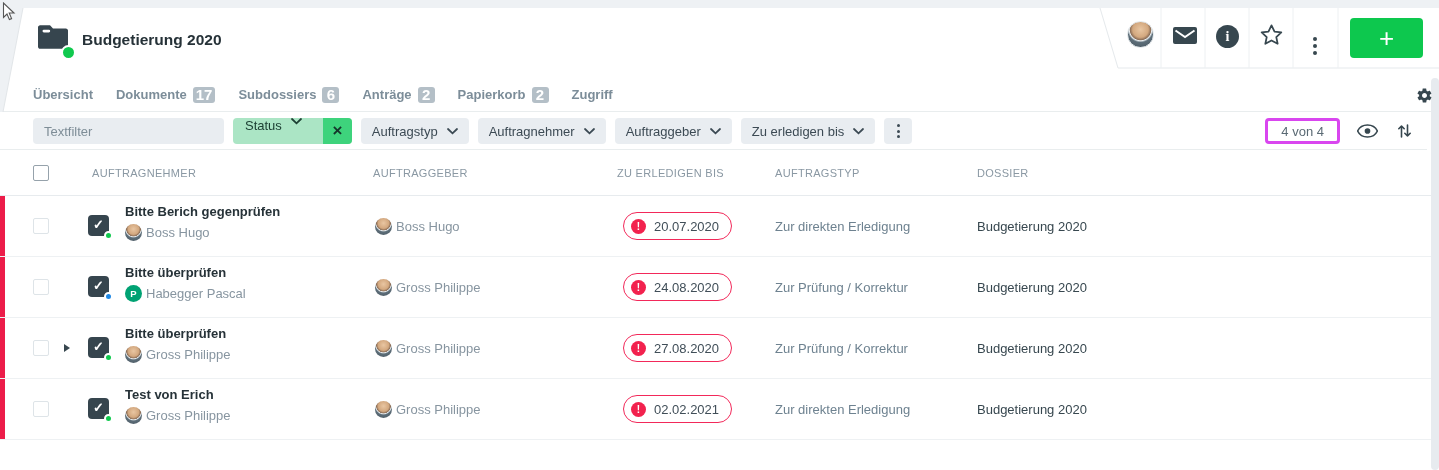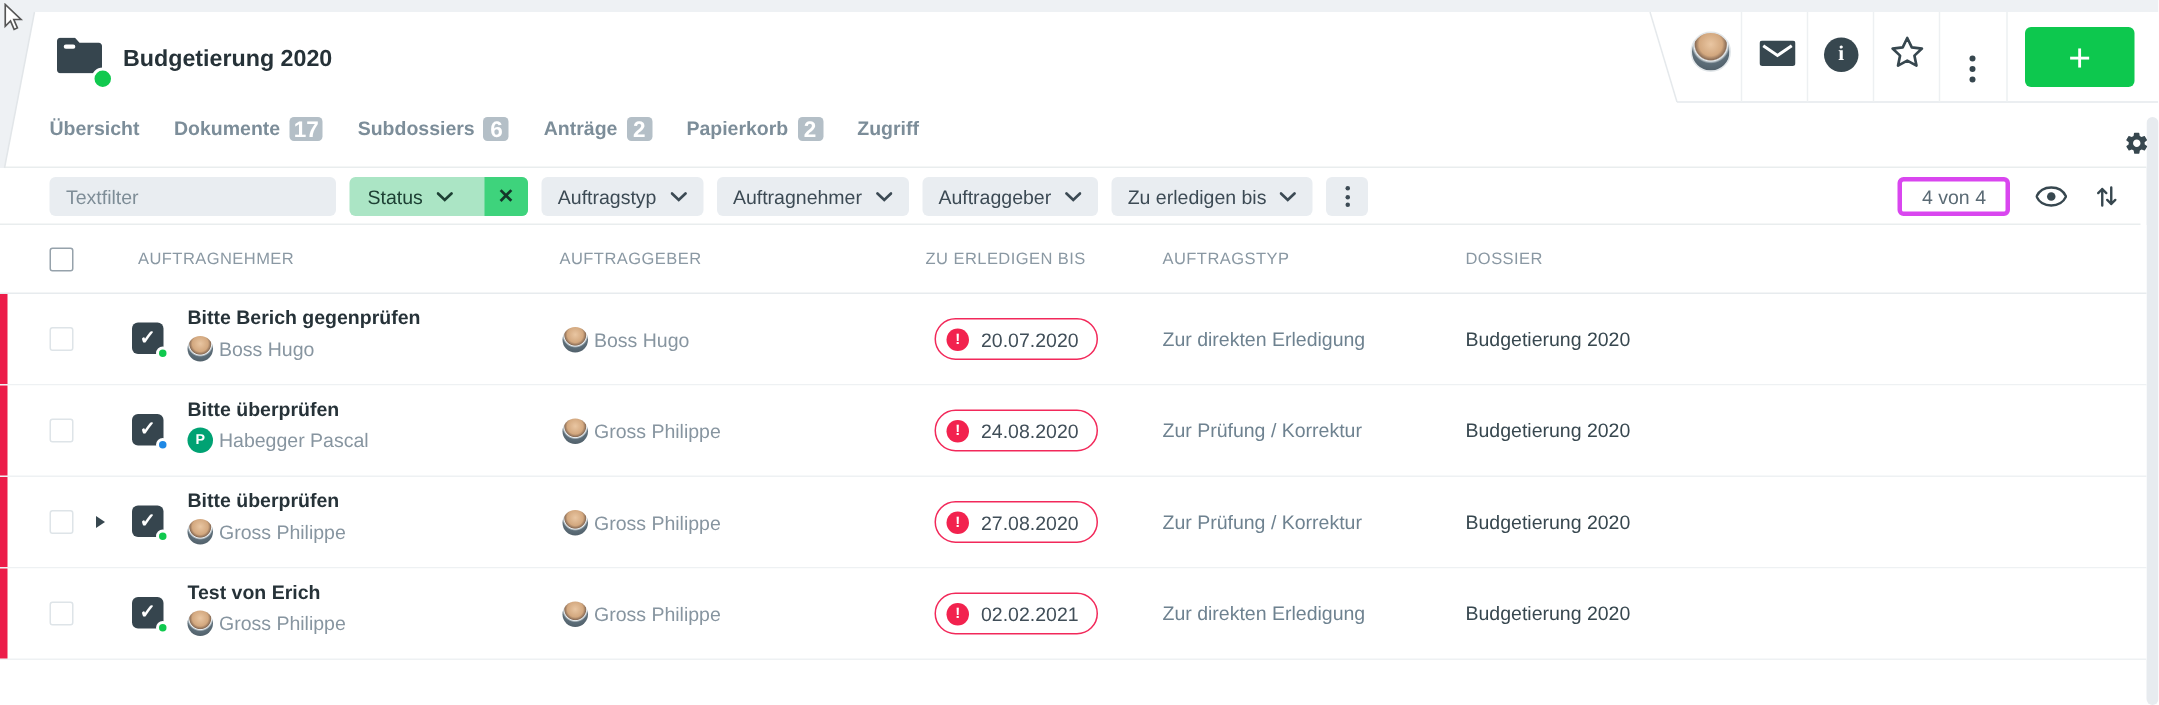--- a/index.html
+++ b/index.html
@@ -25,40 +25,40 @@
   .info-circle { width:23px; height:23px; border-radius:50%; background:#37474f; color:#fff;
     display:flex; align-items:center; justify-content:center; font-size:14px; font-weight:700; font-family:"Liberation Serif",serif; }
   .kebab { display:flex; flex-direction:column; gap:3px; align-items:center; }
   .kebab i { width:4px; height:4px; border-radius:50%; background:#37474f; }
   .add-btn { position:absolute; left:1350px; top:10px; width:73px; height:40px; border:none; border-radius:4px;
     color:#fff; font-size:26px; font-weight:400; line-height:36px; cursor:pointer; }
 
   
   .tabbar { position:absolute; left:0; top:78px; right:8px; height:34px; background:#fff;
     border-bottom:1px solid #e9edee; display:flex; align-items:center; padding-left:33px; gap:23px; }
-  .tab { display:inline-flex; gap:6px; height:100%; position:relative;
+  .tab { display:inline-flex; align-items:center; gap:6px; height:100%; position:relative;
     font-size:13px; font-weight:700; color:#7c8d99; cursor:pointer; white-space:nowrap; }
   .tab .badge { min-width:17px; height:16px; padding:0 3px; border-radius:3px; background:#b4bfc7;
     color:#fff; font-size:15px; font-weight:700; display:flex; align-items:center; justify-content:center; }
   .tab.active { color:#1e9bf2; }
   .tab.active .badge { background:#1e9bf2; }
   .tab.active::after { content:""; position:absolute; left:-3px; right:-3px; bottom:-1px; height:3px; background:#1e9bf2; border-radius:2px; }
   .gear { position:absolute; right:6px; top:87px; cursor:pointer; z-index:6; }
 
   
   .filterbar { position:absolute; left:0; top:113px; right:12px; height:37px; background:#fff;
     display:flex; align-items:center; padding:0 15px 0 33px; gap:9px; border-bottom:1px solid #e9edee; }
   .text-filter { width:191px; height:26px; background:#e9edf1; border:none; border-radius:4px;
     padding:0 11px; font-size:13px; color:#42525c; font-family:inherit; outline:none; }
   .text-filter::placeholder { color:#7e8d97; }
   .chip { height:26px; display:inline-flex; align-items:center; padding:0 11px; gap:9px;
     background:#e9edf1; border-radius:4px; font-size:13px; color:#3c4a54; cursor:pointer; white-space:nowrap; }
   .chip svg { flex:none; }
   .chip-active { padding:0; overflow:hidden; background:#abe5c5; color:#1d4034; }
-  .chip-active .chip-label { display:inline-flex; align-items:center; gap:9px; padding:0 12px; height:100%; }
+  .chip-active .chip-label { display:inline-flex; align-items:flex-start; gap:9px; padding:0 12px; height:100%; }
   .chip-x { width:29px; height:100%; background:#3ed37c; display:flex; align-items:center; justify-content:center;
     font-size:17px; font-weight:700; color:#14352a; cursor:pointer; }
   .chip-more { width:28px; padding:0; justify-content:center; display:inline-flex; flex-direction:column; gap:2.5px; align-items:center; height:26px; background:#e9edf1; border-radius:4px; cursor:pointer; }
   .chip-more i { width:3px; height:3px; border-radius:50%; background:#3c4a54; }
   .f-spacer { flex:1; }
   .count-box { height:26px; border:3px solid #d946ef; border-radius:4px; padding:0 13px;
     display:flex; align-items:center; font-size:13px; color:#5a6a74; margin-right:8px; }
   .icon-btn { display:flex; align-items:center; cursor:pointer; }
 
   

